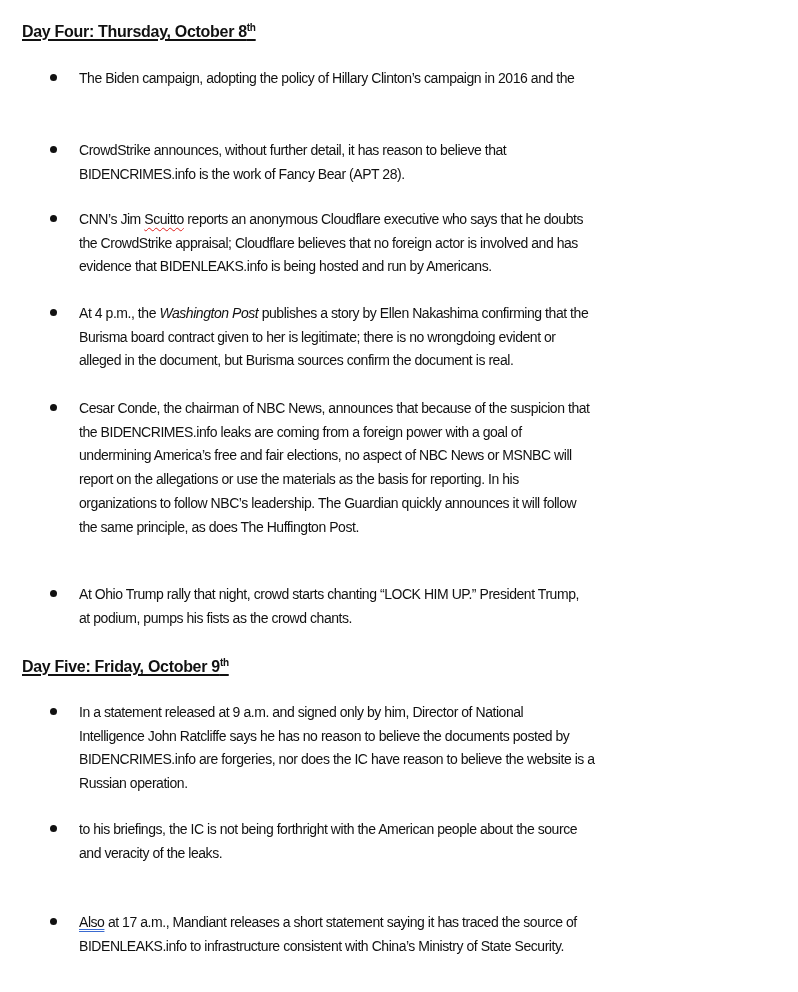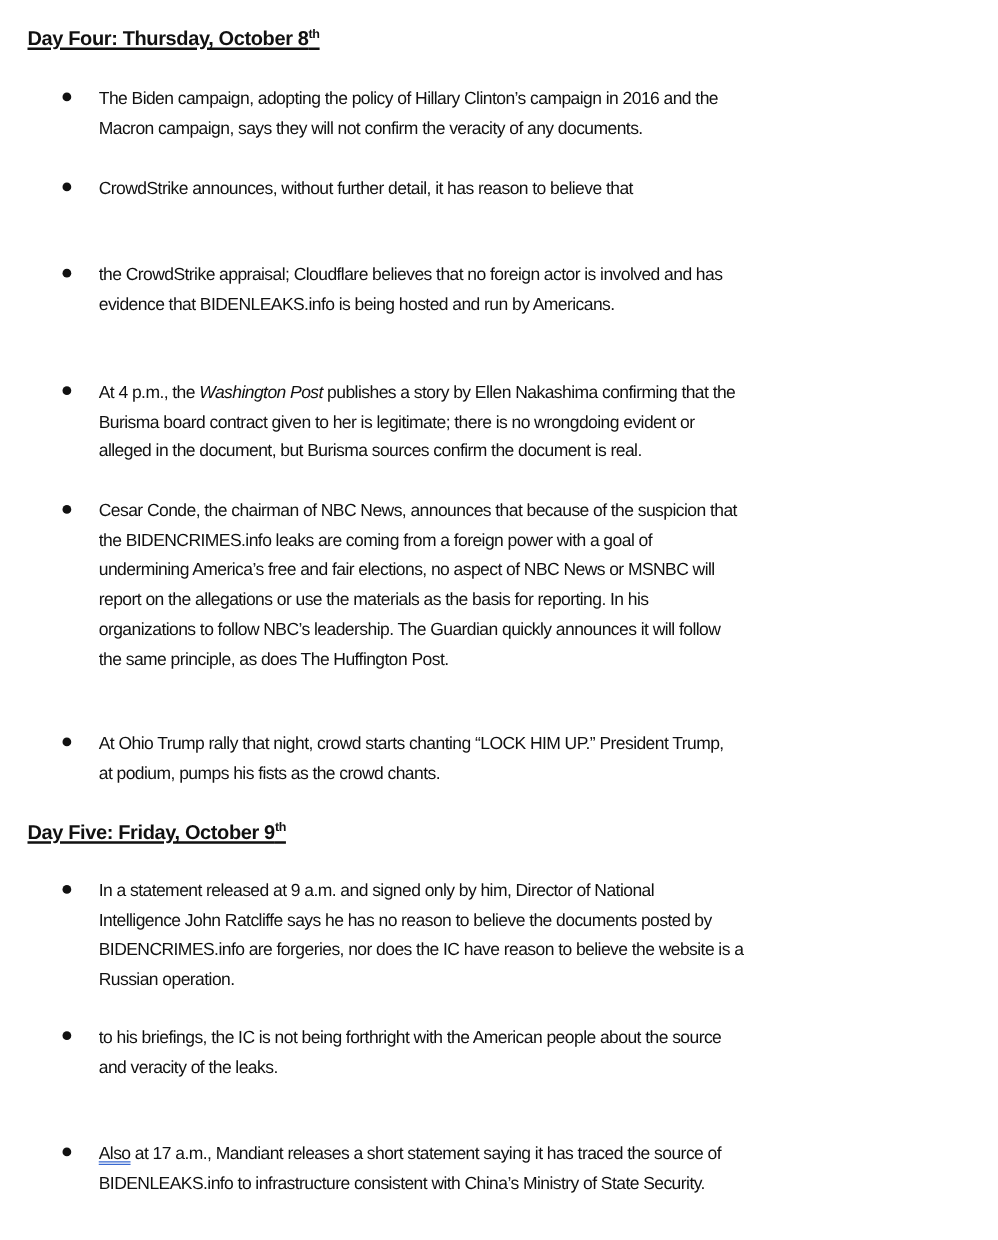--- a/index.html
+++ b/index.html
@@ -42,34 +42,35 @@
 <div class="page">
 
   <div class="heading" style="top:22px;">
     <span>Day Four: Thursday, October 8</span><sup>th</sup>
   </div>
 
   <div class="item" style="top:67px;">
     <div class="bullet"></div>
     <div class="text">
       <span class="line">The Biden campaign, adopting the policy of Hillary Clinton’s campaign in 2016 and the</span>
-      <span class="line">Macron campaign, says they will not confirm the veracity of any documents.</span>
     </div>
   </div>
 
   <div class="item" style="top:139px;">
     <div class="bullet"></div>
     <div class="text">
       <span class="line">CrowdStrike announces, without further detail, it has reason to believe that</span>
+      <span class="line">BIDENCRIMES.info is the work of Fancy Bear (APT 28).</span>
     </div>
   </div>
 
   <div class="item" style="top:208px;">
     <div class="bullet"></div>
     <div class="text">
+      <span class="line"><span>CNN’s Jim </span><span class="squiggle">Scuitto</span><span> reports an anonymous Cloudflare executive who says that he doubts</span></span>
       <span class="line">the CrowdStrike appraisal; Cloudflare believes that no foreign actor is involved and has</span>
       <span class="line">evidence that BIDENLEAKS.info is being hosted and run by Americans.</span>
     </div>
   </div>
 
   <div class="item" style="top:302px;">
     <div class="bullet"></div>
     <div class="text">
       <span class="line"><span>At 4 p.m., the </span><i>Washington Post</i><span> publishes a story by Ellen Nakashima confirming that the</span></span>
       <span class="line">Burisma board contract given to her is legitimate; there is no wrongdoing evident or</span>

